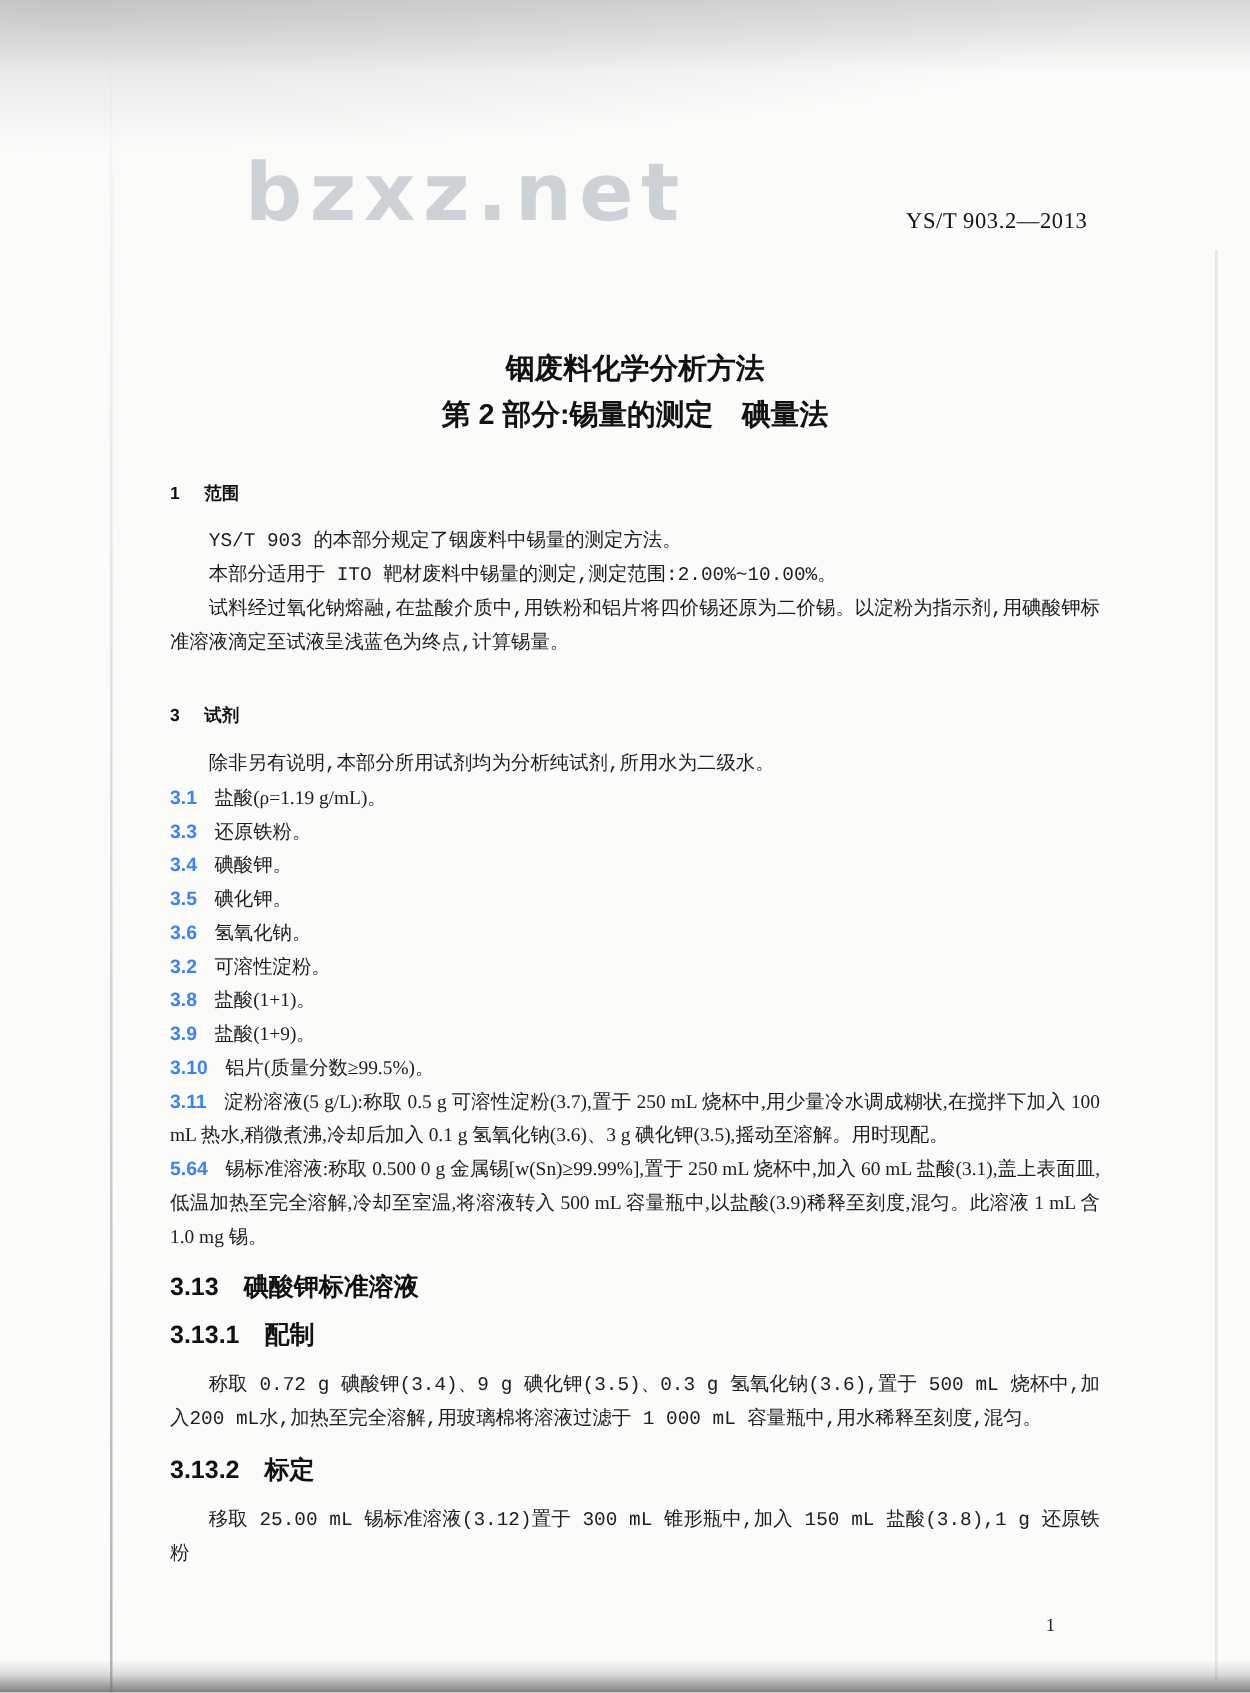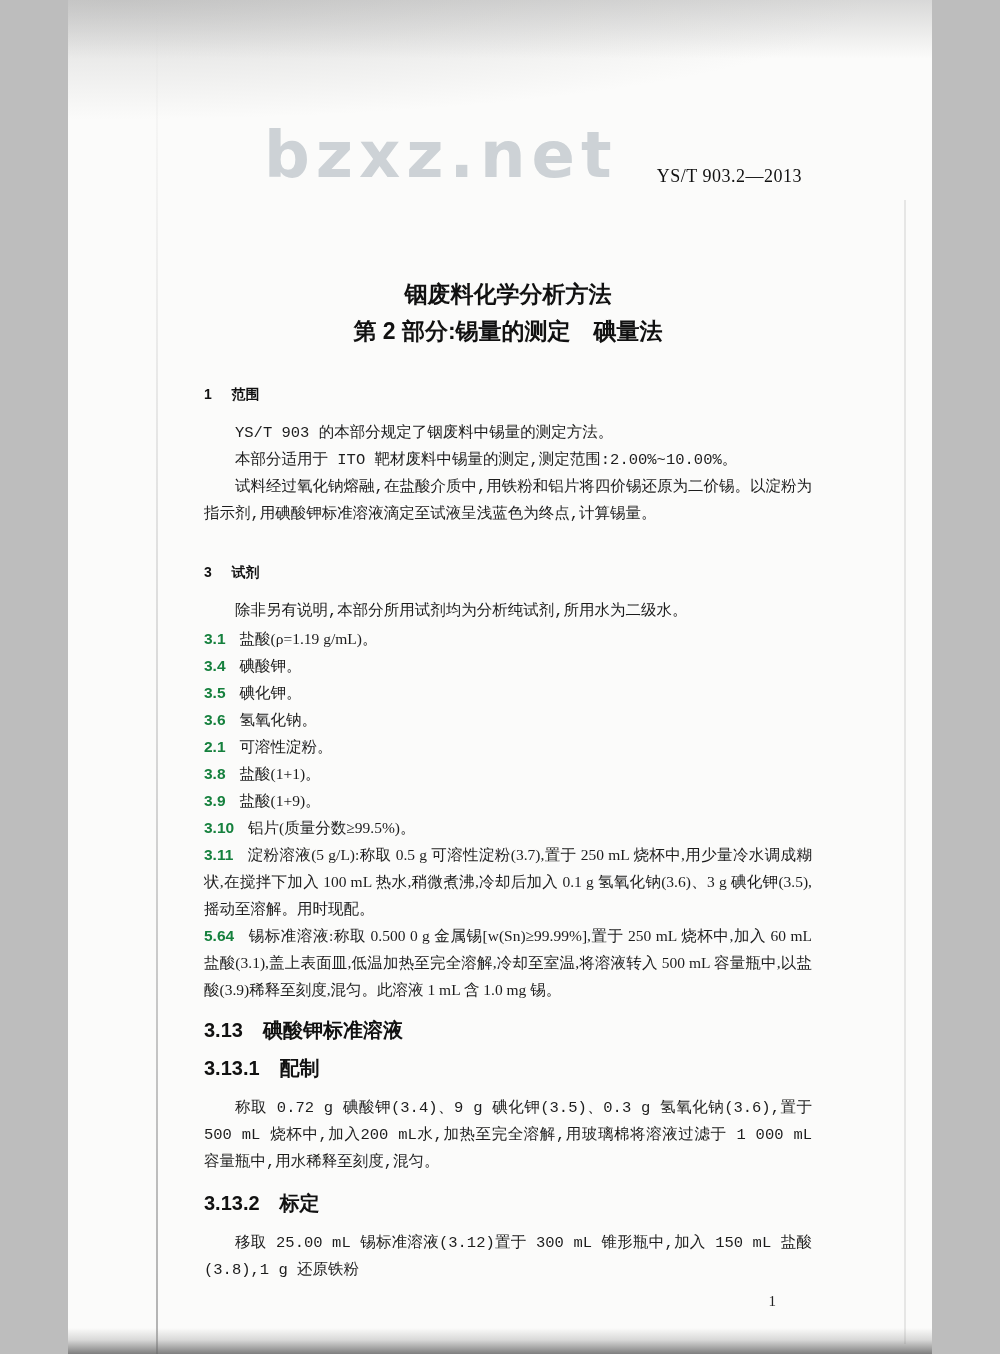--- a/index.html
+++ b/index.html
@@ -1,19 +1,19 @@
 <!DOCTYPE html>
 <html><head>
 <meta charset="utf-8">
 <style>
   * { box-sizing: border-box; }
   html, body { margin: 0; padding: 0; background: #bdbdbd; }
   .page {
     position: relative;
-    width: 864px;
+    width: 1000px;
     height: 1354px;
     margin: 0 auto;
     background: #fbfbfa;
     overflow: hidden;
     font-family: "Liberation Serif", "DejaVu Serif", serif;
     color: #1c1c1c;
   }
   
   .scan-shade-top {
     position: absolute; top: 0; left: 0; right: 0; height: 130px;
@@ -95,21 +95,21 @@
   .item {
     margin: 0;
     font-size: 15.5px;
     line-height: 27px;
     text-align: justify;
   }
   .item .num {
     font-family: "Liberation Sans", "DejaVu Sans", sans-serif;
     font-weight: bold;
     margin-right: .9em;
-    color: #15803d;
+    color: #3b82f6;
   }
   .page-num {
     position: absolute; bottom: 44px; right: 156px;
     font-size: 15px; color: #222;
   }
 </style>
 </head>
 <body>
 
 <div class="page">
@@ -138,30 +138,33 @@
 
     <div class="h-main">
       <span class="num">3</span><span>试剂</span>
     </div>
     <p class="para">除非另有说明,本部分所用试剂均为分析纯试剂,所用水为二级水。</p>
 
     <p class="item">
       <span class="num">3.1</span><span>盐酸(ρ=1.19 g/mL)。</span>
     </p>
     <p class="item">
+      <span class="num">3.3</span><span>还原铁粉。</span>
+    </p>
+    <p class="item">
       <span class="num">3.4</span><span>碘酸钾。</span>
     </p>
     <p class="item">
       <span class="num">3.5</span><span>碘化钾。</span>
     </p>
     <p class="item">
       <span class="num">3.6</span><span>氢氧化钠。</span>
     </p>
     <p class="item">
-      <span class="num">2.1</span><span>可溶性淀粉。</span>
+      <span class="num">3.2</span><span>可溶性淀粉。</span>
     </p>
     <p class="item">
       <span class="num">3.8</span><span>盐酸(1+1)。</span>
     </p>
     <p class="item">
       <span class="num">3.9</span><span>盐酸(1+9)。</span>
     </p>
     <p class="item">
       <span class="num">3.10</span><span>铝片(质量分数≥99.5%)。</span>
     </p>

